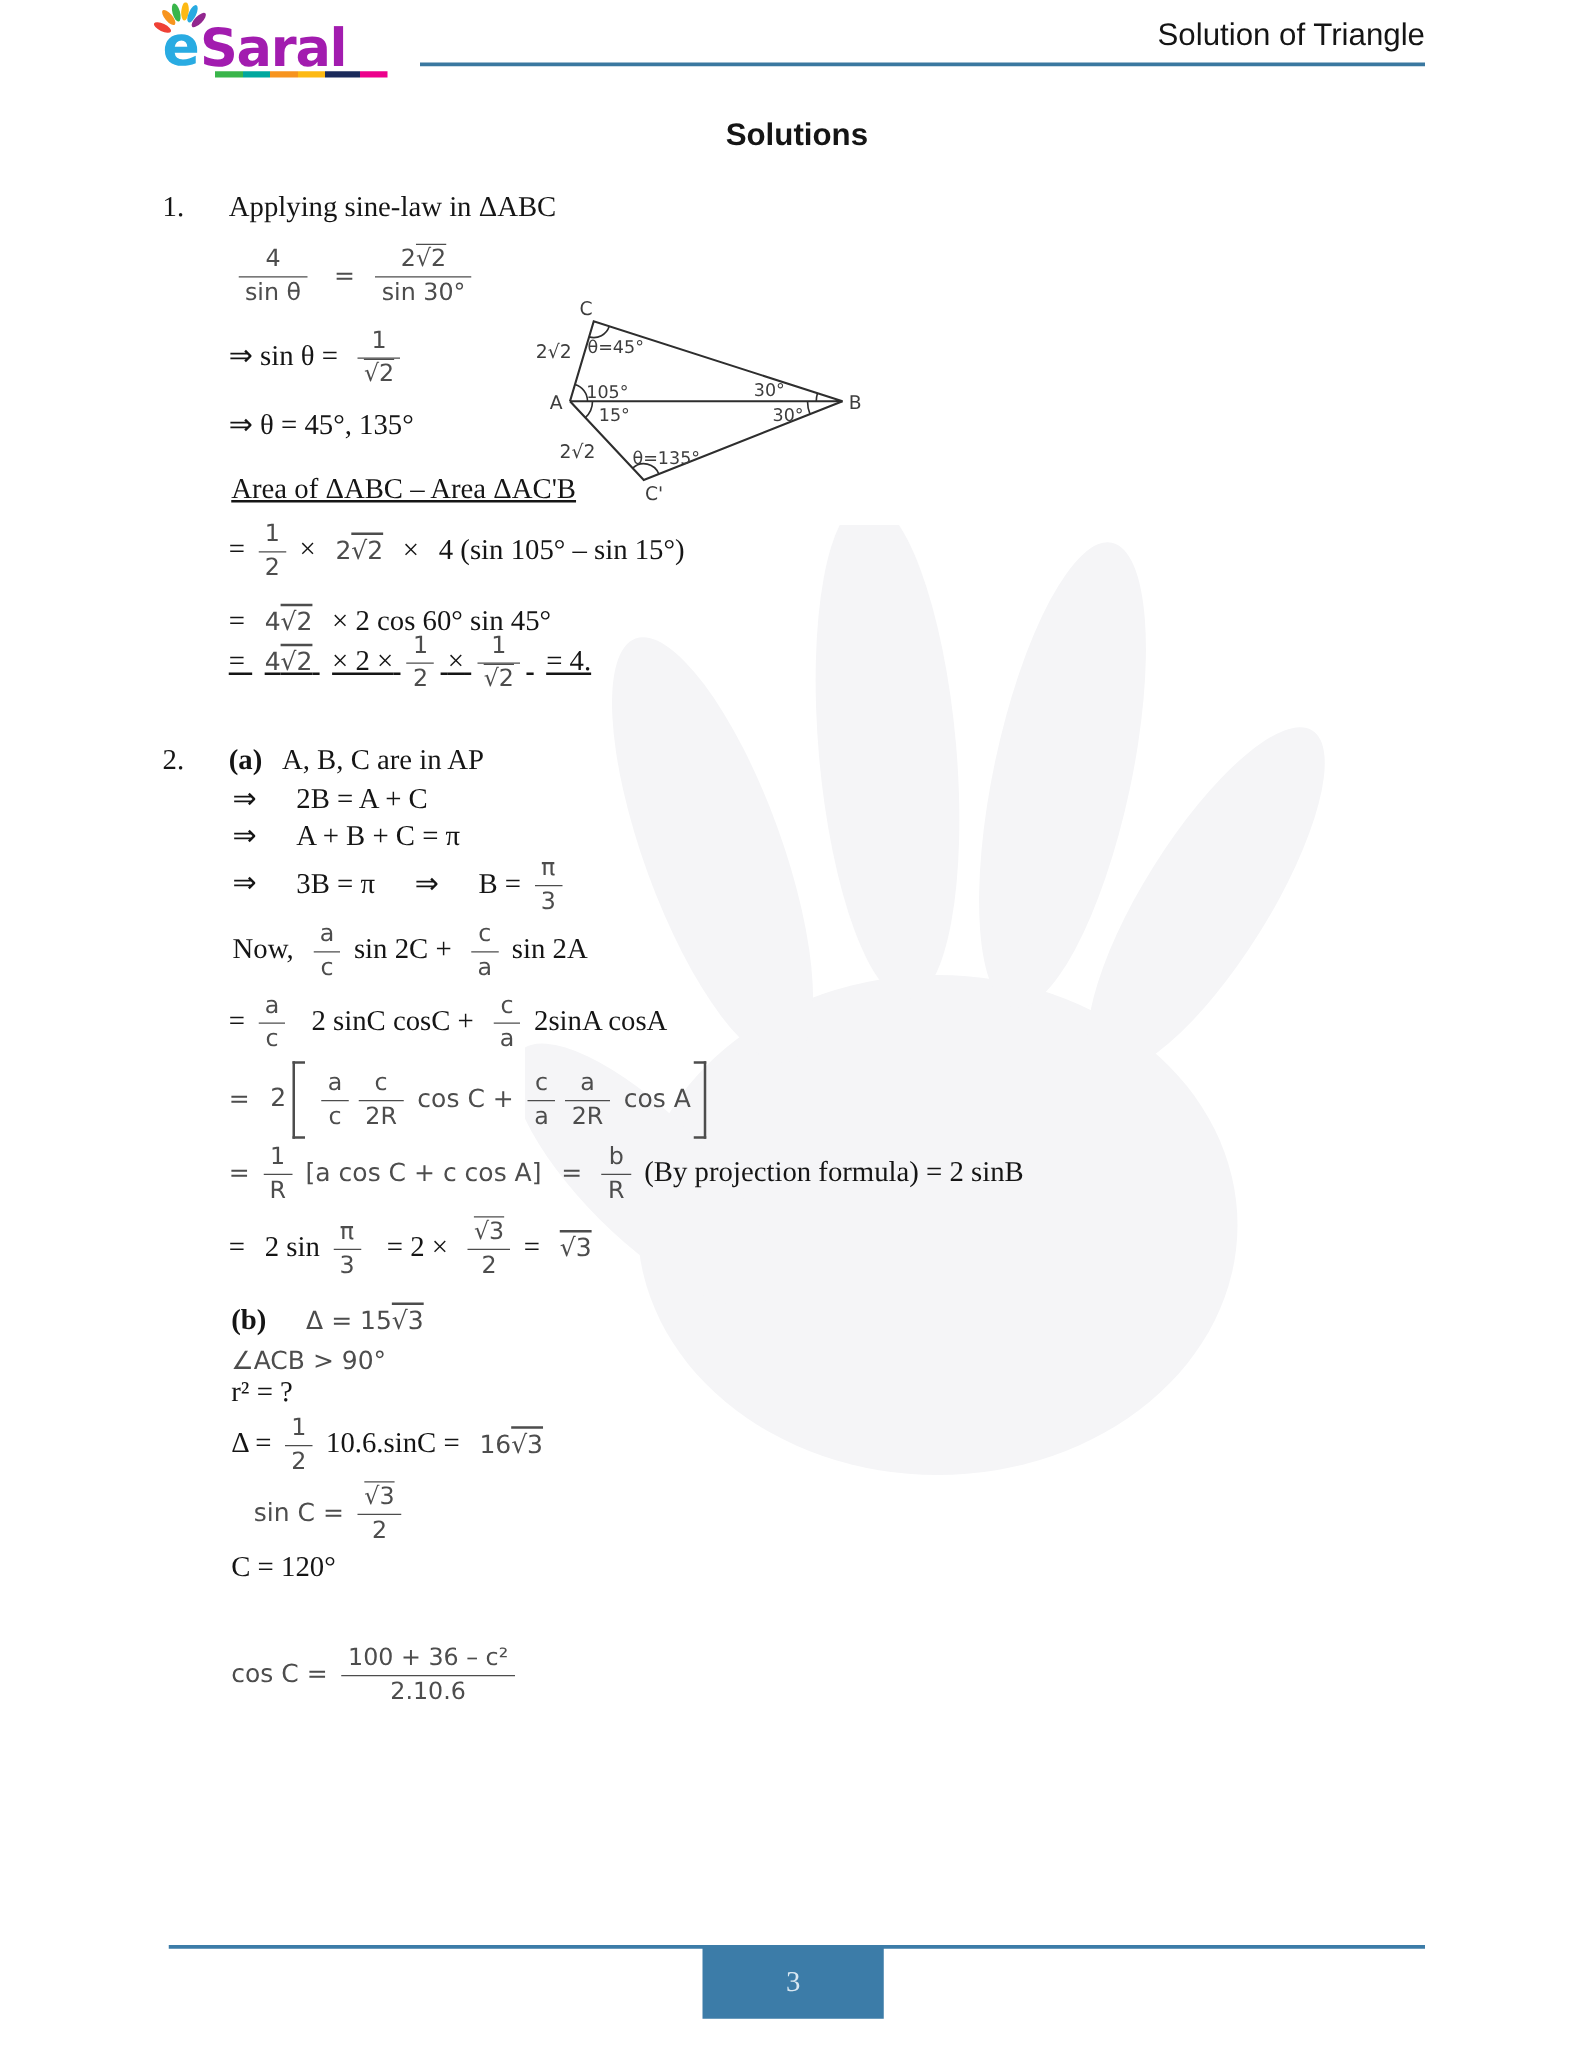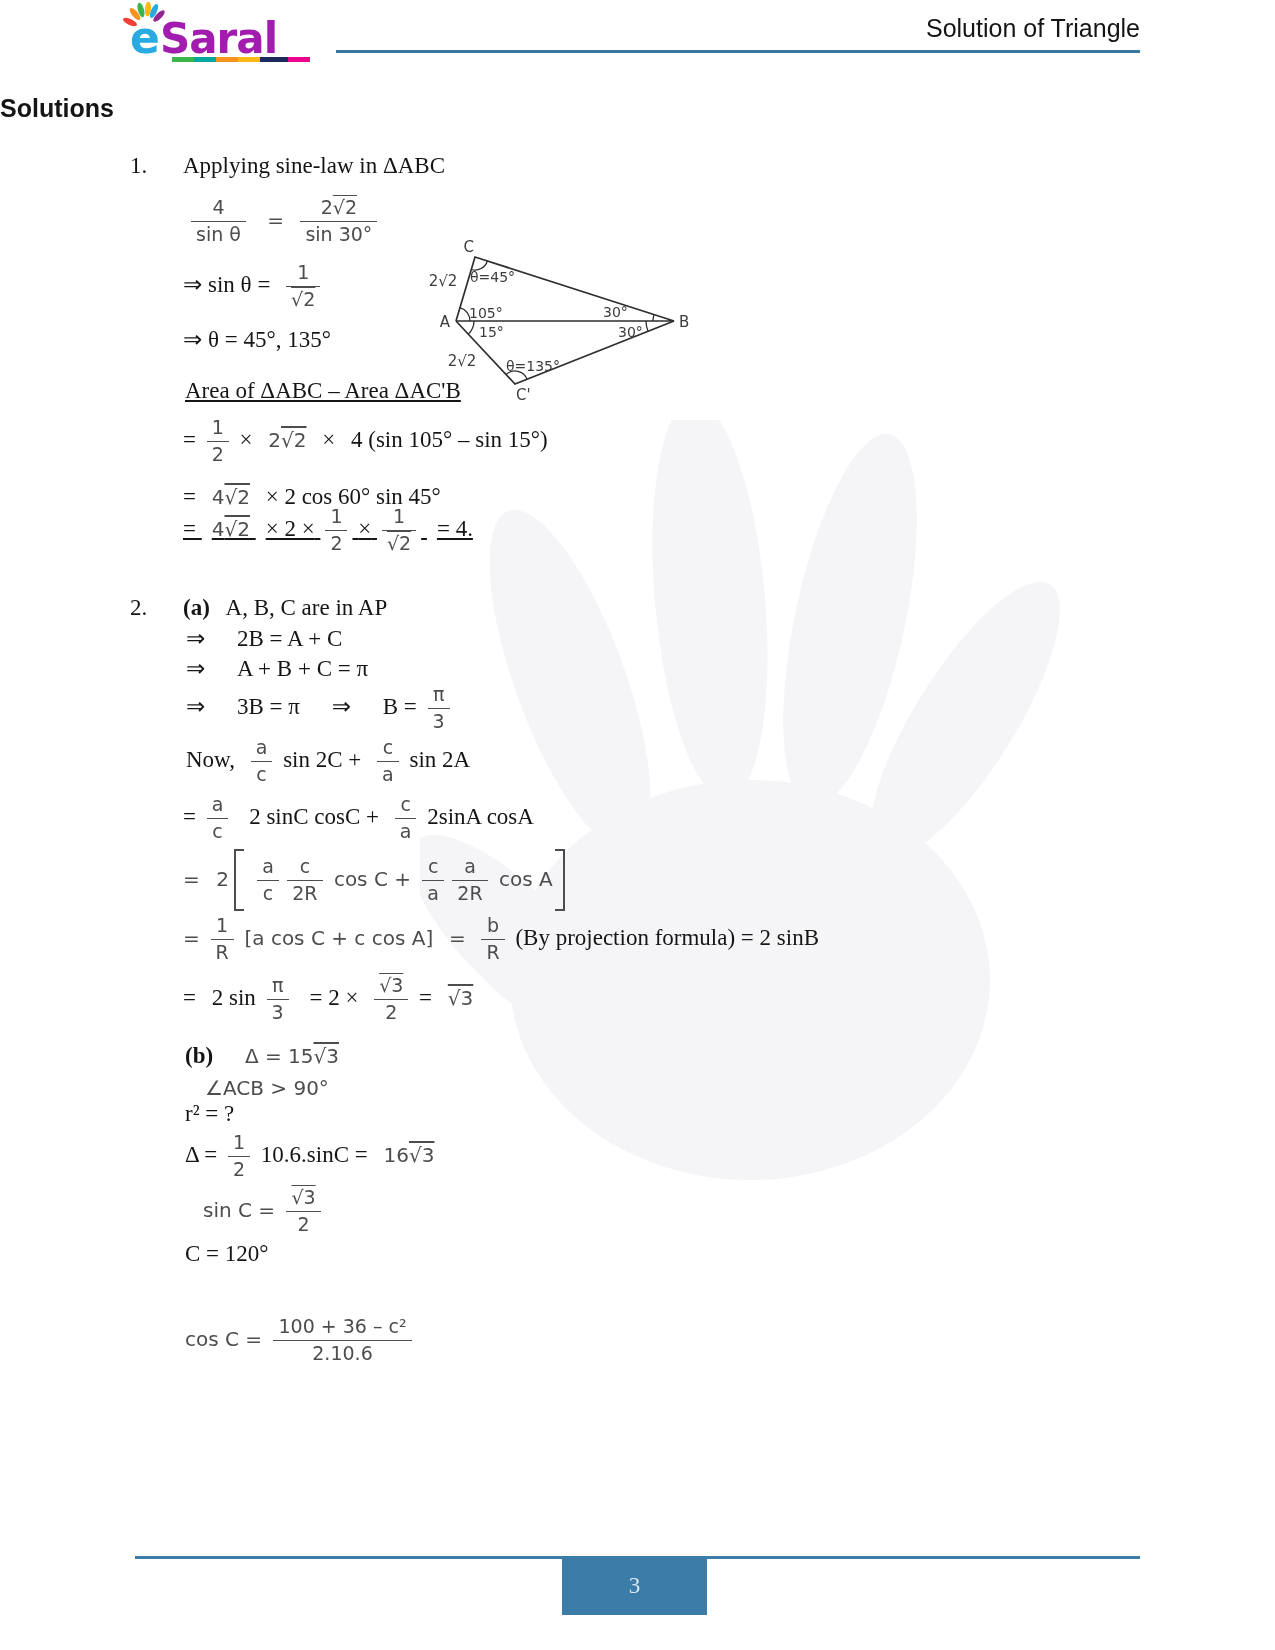--- a/index.html
+++ b/index.html
@@ -9,21 +9,21 @@
   .serif{font-family:Liberation Sans, sans-serif;color:#151515;}
   .sans{font-family:"DejaVu Sans", sans-serif;color:#4d4d4d;}
   .z1{z-index:2;}
   
   #brand-name{font-family:"DejaVu Sans", sans-serif;font-weight:bold;font-size:42px;color:#a21caf;letter-spacing:-1px;}
   #brand-e{font-family:"DejaVu Sans", sans-serif;font-weight:bold;font-size:44px;color:#29abe2;}
   #logo-underline{position:absolute;left:172px;top:57px;width:138px;height:5px;
      background:linear-gradient(90deg,#39b54a 0 16%,#00a79d 16% 32%,#f7941e 32% 48%,#fdb913 48% 64%,#1b2a5b 64% 84%,#ec008c 84% 100%);}
   #header-rule{position:absolute;left:336px;top:50px;width:804px;height:3px;background:#3a78a0;}
   #doc-title{position:absolute;left:800px;top:14px;width:340px;text-align:right;font-size:25px;}
-  #page-title{position:absolute;left:0;top:94px;width:1275px;font-size:25px;font-weight:bold;}
+  #page-title{position:absolute;left:0;top:94px;width:1275px;text-align:center;font-size:25px;font-weight:bold;}
   
   .line{position:absolute;white-space:nowrap;font-size:23px;line-height:1.25;}
   .fs{font-size:20px;}
   .frac{display:inline-block;text-align:center;vertical-align:middle;margin:0 5px;
         font-family:"DejaVu Sans", sans-serif;color:#4d4d4d;font-size:19px;line-height:1.15;}
   .fn{display:block;border-bottom:1.6px solid #4d4d4d;padding:0 5px 2px;}
   .fd{display:block;padding:2px 5px 0;}
   .sq{text-decoration:overline;}
   .gap1{margin-left:10px;}
   .gap2{margin-left:26px;}
@@ -214,21 +214,21 @@
     <span class="frac gap1"><span class="fn sq">√3</span><span class="fd">2</span></span>
     <span>=</span>
     <span class="sans fs sq gap1">√3</span>
   </div>
 
   <div class="line z1" style="left:185px;top:1042px;">
     <span class="bold">(b)</span>
     <span class="sans fs gap2"><span>Δ = 15</span><span class="sq">√3</span></span>
   </div>
 
-  <div class="line z1 sans fs" style="left:185px;top:1076px;margin-left:20px;">∠ACB &gt; 90°</div>
+  <div class="line z1 sans fs" style="left:185px;top:1076px;">∠ACB &gt; 90°</div>
   <div class="line z1" style="left:185px;top:1100px;">r² = ?</div>
 
   <div class="line z1" style="left:185px;top:1132px;">
     <span>Δ =</span>
     <span class="frac"><span class="fn">1</span><span class="fd">2</span></span>
     <span>10.6.sinC =</span>
     <span class="sans fs gap1"><span>16</span><span class="sq">√3</span></span>
   </div>
 
   <div class="line z1 sans fs" style="left:185px;top:1187px;margin-left:18px;">

